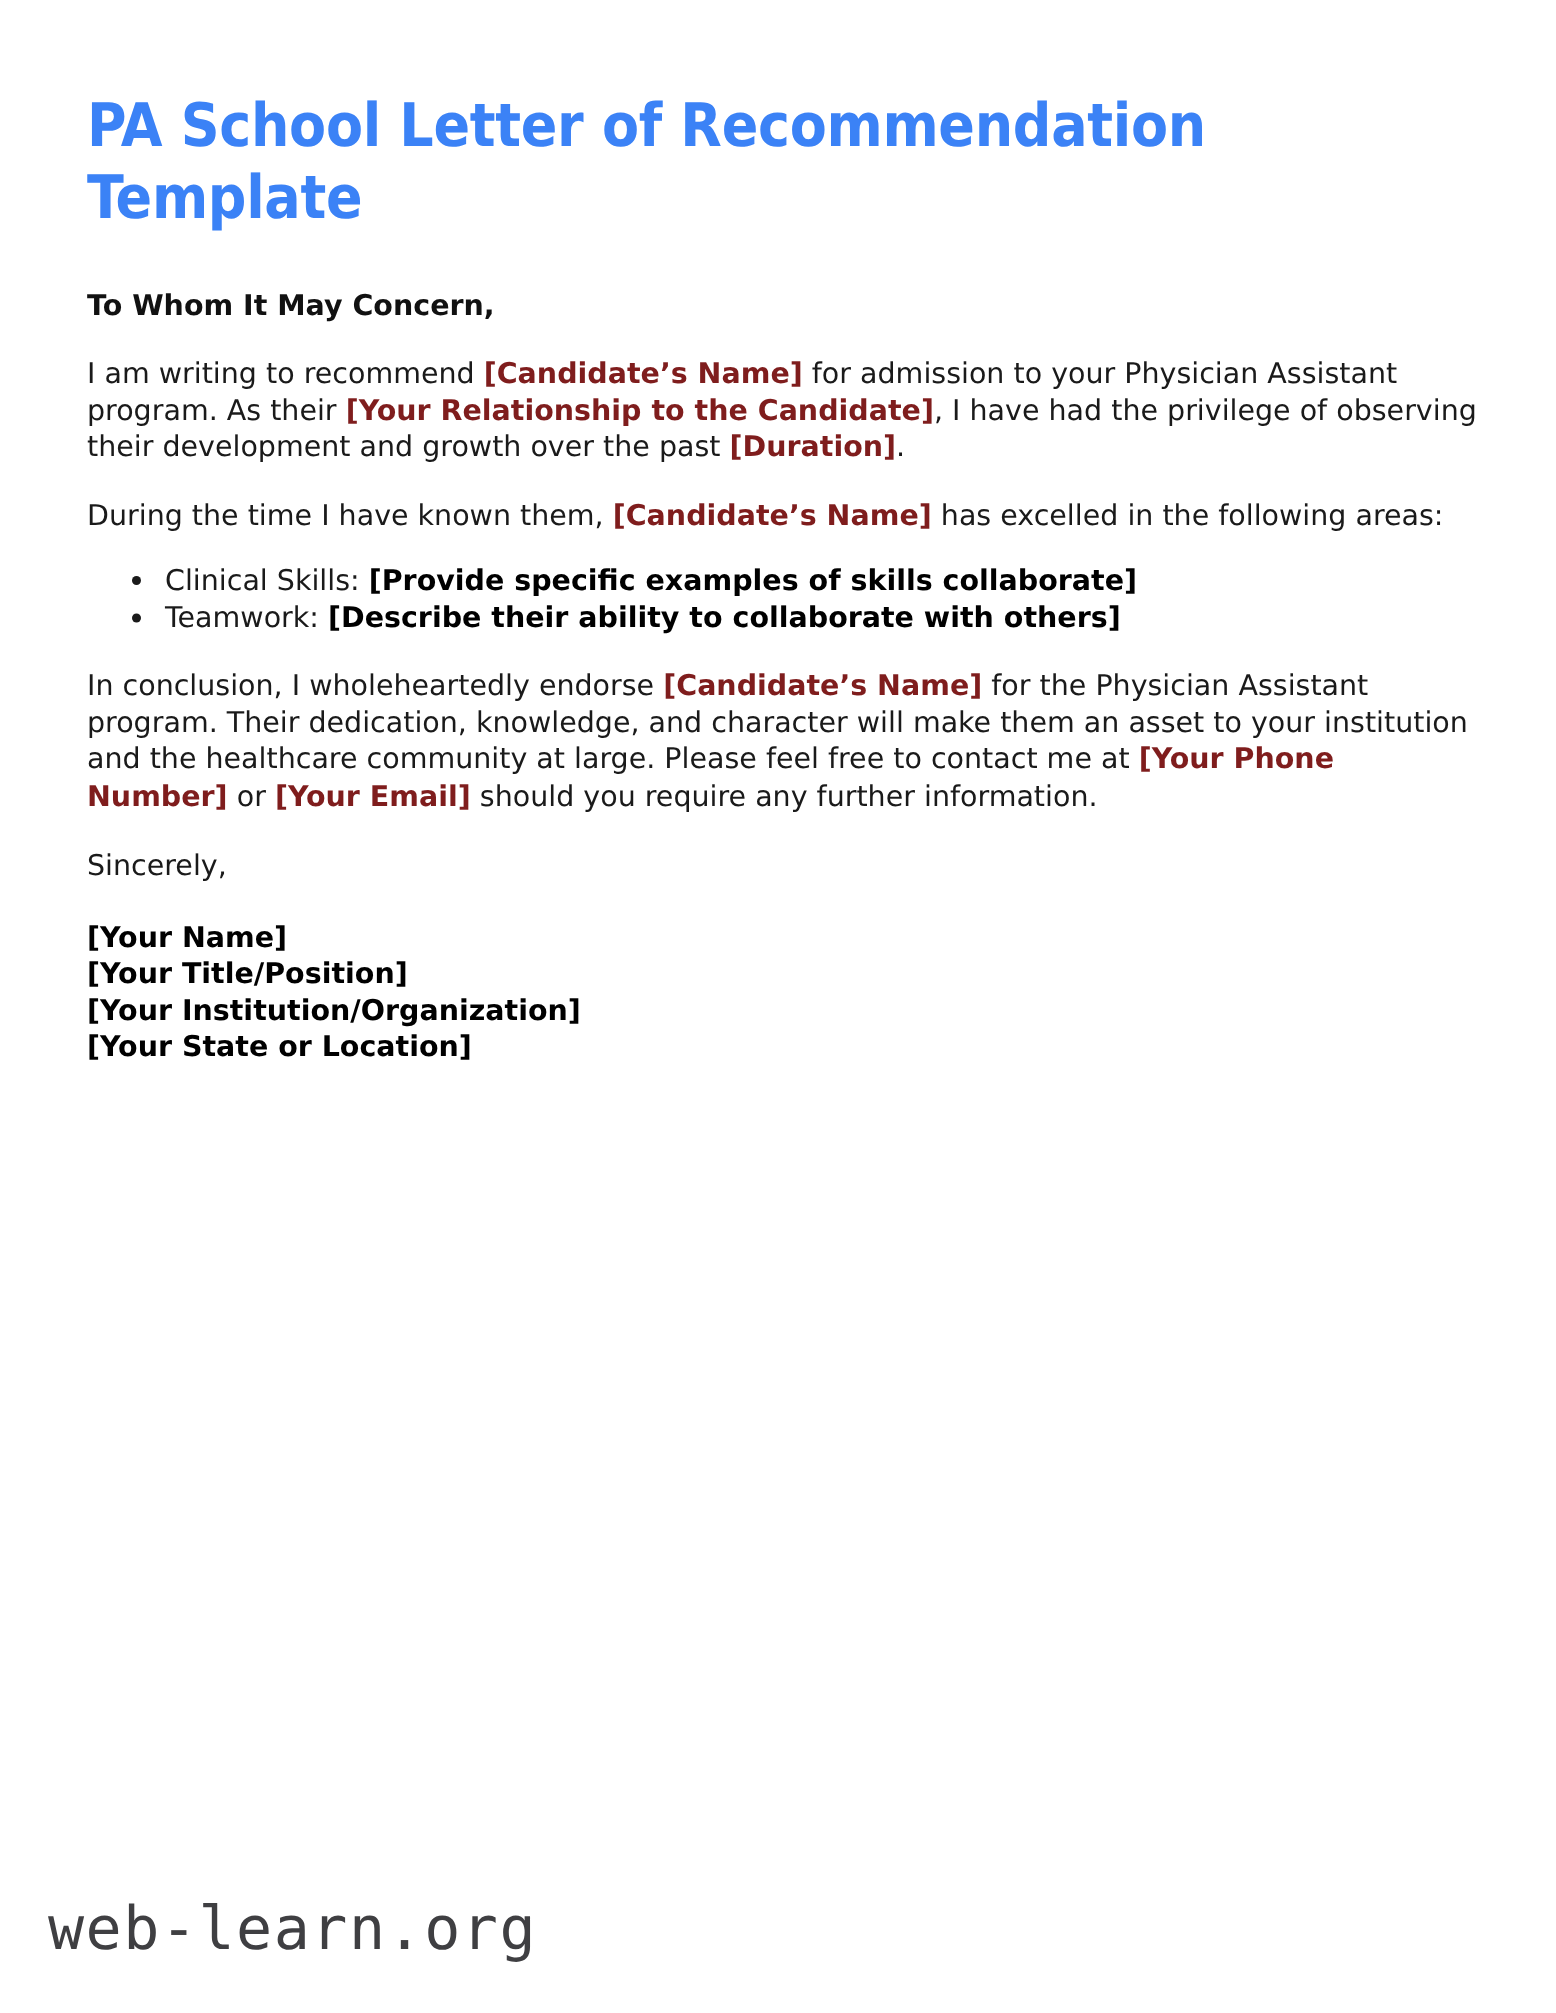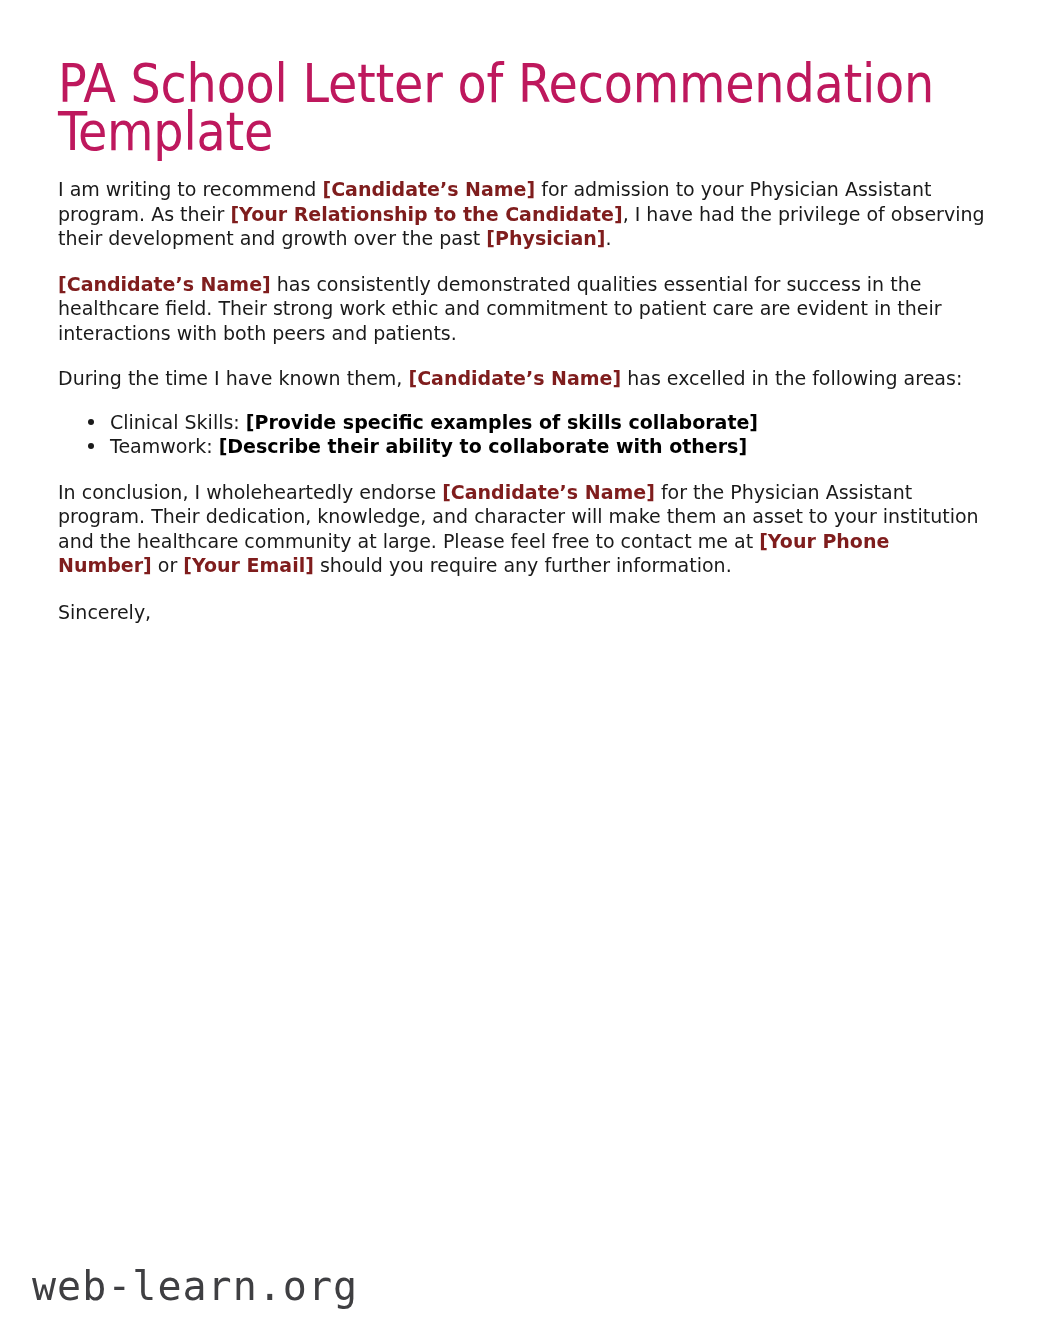--- a/index.html
+++ b/index.html
@@ -30,26 +30,26 @@
   .content {
     position: absolute;
     left: 58px;
     top: 60px;
     width: 929px;
   }
 
   
   .doc-title {
     font-family: "DejaVu Sans Condensed", "Liberation Sans Narrow", "DejaVu Sans", sans-serif;
-    font-weight: 400;
-    font-size: 53px;
+    font-weight: 700;
+    font-size: 40px;
     line-height: 48px;
     letter-spacing: -0.2px;
     margin: 0 0 0 0;
-    color: #be185d;
+    color: #3b82f6;
     width: 880px;
     font-stretch: condensed;
   }
 
   
   .salutation {
     font-family: "DejaVu Sans", sans-serif;
     font-weight: 700;
     font-size: 19px;
     line-height: 24px;
@@ -140,41 +140,47 @@
 </style>
 </head>
 <body>
 
 <div class="page">
 
   <div class="content">
 
     <h1 class="doc-title">PA School Letter of Recommendation Template</h1>
 
+    <div class="salutation">To Whom It May Concern,</div>
 
-    <p class="para"><span>I am writing to recommend </span><b>[Candidate’s Name]</b><span> for admission to your Physician Assistant program. As their </span><b>[Your Relationship to the Candidate]</b><span>, I have had the privilege of observing their development and growth over the past </span><b>[Physician]</b><span>.</span></p>
+    <p class="para"><span>I am writing to recommend </span><b>[Candidate’s Name]</b><span> for admission to your Physician Assistant program. As their </span><b>[Your Relationship to the Candidate]</b><span>, I have had the privilege of observing their development and growth over the past </span><b>[Duration]</b><span>.</span></p>
 
-    <p class="para"><b>[Candidate’s Name]</b><span> has consistently demonstrated qualities essential for success in the healthcare field. Their strong work ethic and commitment to patient care are evident in their interactions with both peers and patients.</span></p>
 
     <p class="para"><span>During the time I have known them, </span><b>[Candidate’s Name]</b><span> has excelled in the following areas:</span></p>
 
     <ul class="skills">
         <li>
         <span class="bullet-dot"></span>
         <span class="skill-label">Clinical Skills: </span><b class="skill-placeholder">[Provide specific examples of skills collaborate]</b>
       </li>
         <li>
         <span class="bullet-dot"></span>
         <span class="skill-label">Teamwork: </span><b class="skill-placeholder">[Describe their ability to collaborate with others]</b>
       </li>
       </ul>
 
 
     <p class="para"><span>In conclusion, I wholeheartedly endorse </span><b>[Candidate’s Name]</b><span> for the Physician Assistant program. Their dedication, knowledge, and character will make them an asset to your institution and the healthcare community at large. Please feel free to contact me at </span><b>[Your Phone Number]</b><span> or </span><b>[Your Email]</b><span> should you require any further information.</span></p>
 
     <div class="signoff">Sincerely,</div>
 
+    <div class="signature-block">
+        <div class="sig-line">[Your Name]</div>
+        <div class="sig-line">[Your Title/Position]</div>
+        <div class="sig-line">[Your Institution/Organization]</div>
+        <div class="sig-line">[Your State or Location]</div>
+      </div>
 
   </div>
 
   <div class="watermark">web-learn.org</div>
 
 </div>
 
 </body></html>

